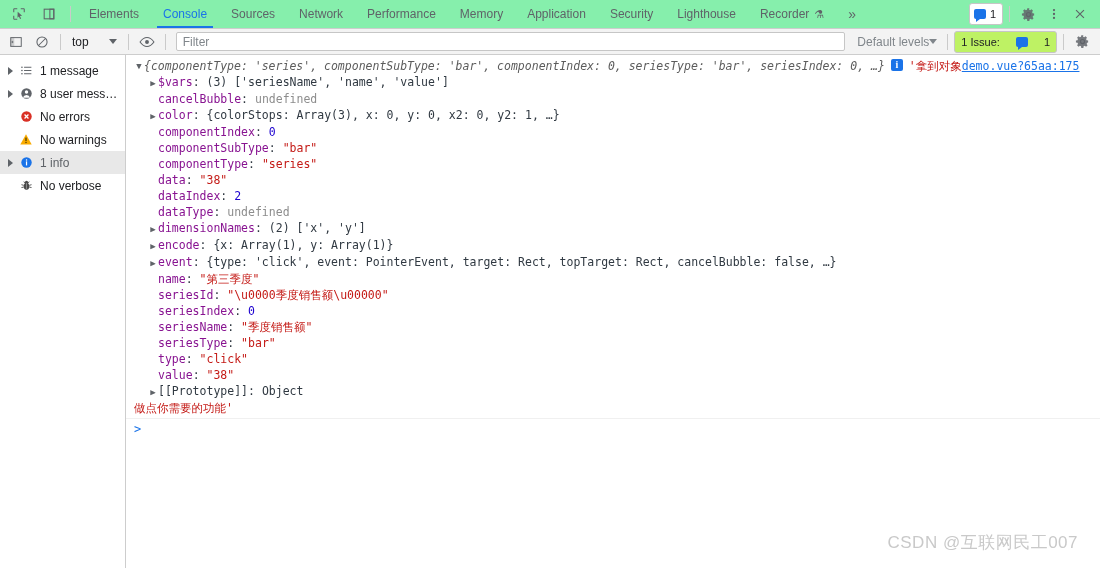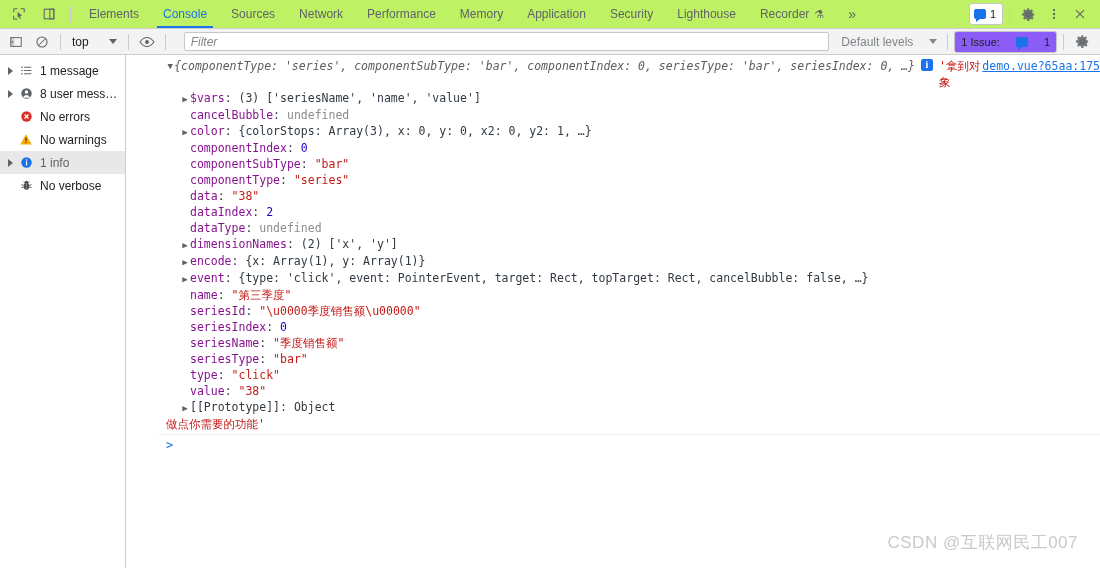--- a/index.html
+++ b/index.html
@@ -23,21 +23,21 @@
     flex-direction: column;
     background: #ffffff;
   }
 
   
   .tabbar {
     height: 28px;
     min-height: 28px;
     display: flex;
     align-items: stretch;
-    background: #bef264;
+    background: #86efac;
     border-bottom: 1px solid #cdcdcd;
     position: relative;
   }
   .tb-icons {
     display: flex;
     align-items: center;
     padding: 0 6px 0 8px;
     gap: 8px;
   }
   .tb-icon {
@@ -182,66 +182,64 @@
     width: 0;
     height: 0;
     border-left: 4px solid transparent;
     border-right: 4px solid transparent;
     border-top: 5px solid #5f6368;
     display: inline-block;
   }
   .filter-input {
     flex: 1;
     height: 19px;
-    margin: 0 6px 0 12px;
+    margin: 0 6px 0 4px;
     border: 1px solid #c6c6c6;
     border-radius: 2px;
     background: #fff;
     padding: 0 6px;
     font-family: "Liberation Sans", sans-serif;
     font-size: 12px;
     color: #0f172a;
     outline: none;
     box-sizing: border-box;
-    font-style: italic;
   }
   .filter-input::placeholder { color: #80868b; }
   .levels-select {
     display: flex;
     align-items: center;
-    gap: 16px;
+    gap: 0;
     color: #80868b;
     font-size: 12px;
     padding: 1px 4px;
     cursor: pointer;
     white-space: nowrap;
   }
   .levels-select .caret { border-top-color: #80868b; }
   .issues-chip {
     display: flex;
     align-items: center;
     gap: 16px;
     border: 1px solid #c6c6c6;
     border-radius: 3px;
-    background: #8b5cf6;
+    background: #bef264;
     padding: 1px 6px;
     height: 18px;
     font-size: 11px;
     color: #202124;
     cursor: pointer;
     white-space: nowrap;
   }
 
   
   .console-body {
     flex: 1;
     display: flex;
     min-height: 0;
     background: #ffffff;
-    gap: 32px;
   }
   .sidebar {
     width: 126px;
     min-width: 126px;
     border-right: 1px solid #cdcdcd;
     background: #ffffff;
     padding-top: 4px;
     box-sizing: border-box;
     font-size: 12px;
   }

